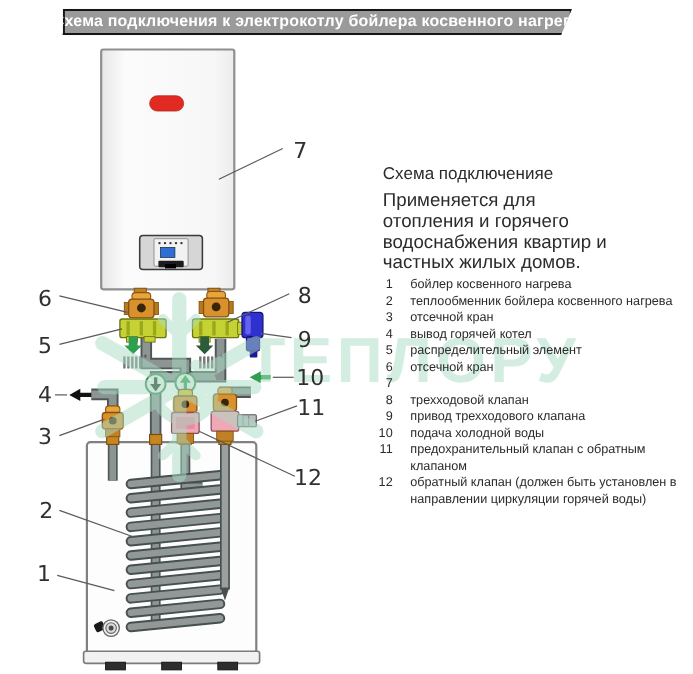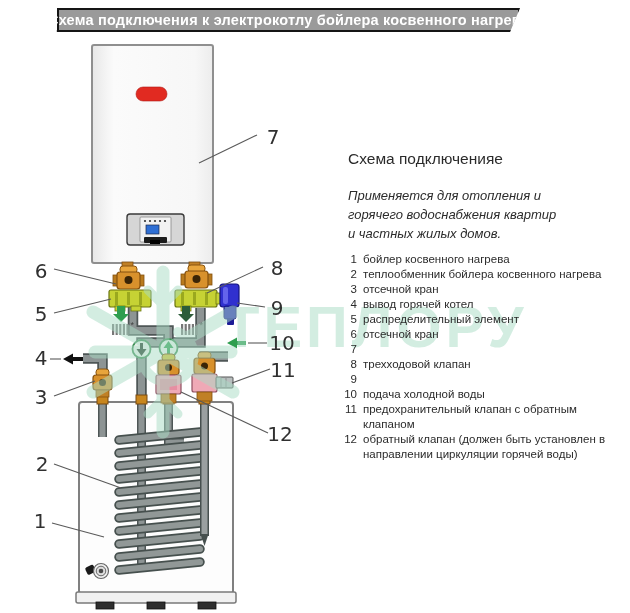--- a/index.html
+++ b/index.html
@@ -9,26 +9,26 @@
   .title-bar{position:absolute;left:57px;top:8px;width:463px;height:24px;
     background:#9a9a9a;border:2px solid #151515;box-sizing:border-box;
     clip-path:polygon(0 0,100% 0,calc(100% - 10px) 100%,0 100%);
     display:flex;align-items:center;justify-content:center;}
   .title-bar span{color:#fff;font-weight:bold;font-size:14.5px;letter-spacing:.2px;white-space:nowrap;}
   
   .callout{position:absolute;transform:translate(-50%,-50%);font-size:20px;color:#303030;
     font-family:"DejaVu Sans",sans-serif;line-height:1;}
   
   .info-heading{position:absolute;left:348px;top:150px;font-size:15.5px;font-weight:normal;}
-  .info-desc{position:absolute;left:348px;top:186px;width:215px;font-size:13px;line-height:19px;font-style:italic;}
+  .info-desc{position:absolute;left:348px;top:172px;width:215px;font-size:17px;line-height:19px;}
   
   .legend{position:absolute;left:340px;top:252px;width:282px;font-size:11.5px;line-height:15px;}
   .legend .row{display:flex;}
   .legend .num{width:17px;text-align:right;flex:0 0 auto;}
-  .legend .lbl{margin-left:6px;width:250px;}
+  .legend .lbl{margin-left:16px;width:250px;}
   svg{position:absolute;left:0;top:0;}
 </style>
 </head>
 <body>
 
 <div id="page">
 
   <svg width="630" height="613" viewBox="0 0 630 613">
     <defs>
       <linearGradient id="boilerGrad" x1="0" y1="0" x2="1" y2="0">
@@ -291,20 +291,21 @@
       </div>
     <div class="row">
         <span class="num">7</span>
       </div>
     <div class="row">
         <span class="num">8</span>
         <span class="lbl">трехходовой клапан</span>
       </div>
     <div class="row">
         <span class="num">9</span>
+        <span class="lbl">привод трехходового клапана</span>
       </div>
     <div class="row">
         <span class="num">10</span>
         <span class="lbl">подача холодной воды</span>
       </div>
     <div class="row">
         <span class="num">11</span>
         <span class="lbl">предохранительный клапан с обратным клапаном</span>
       </div>
     <div class="row">

